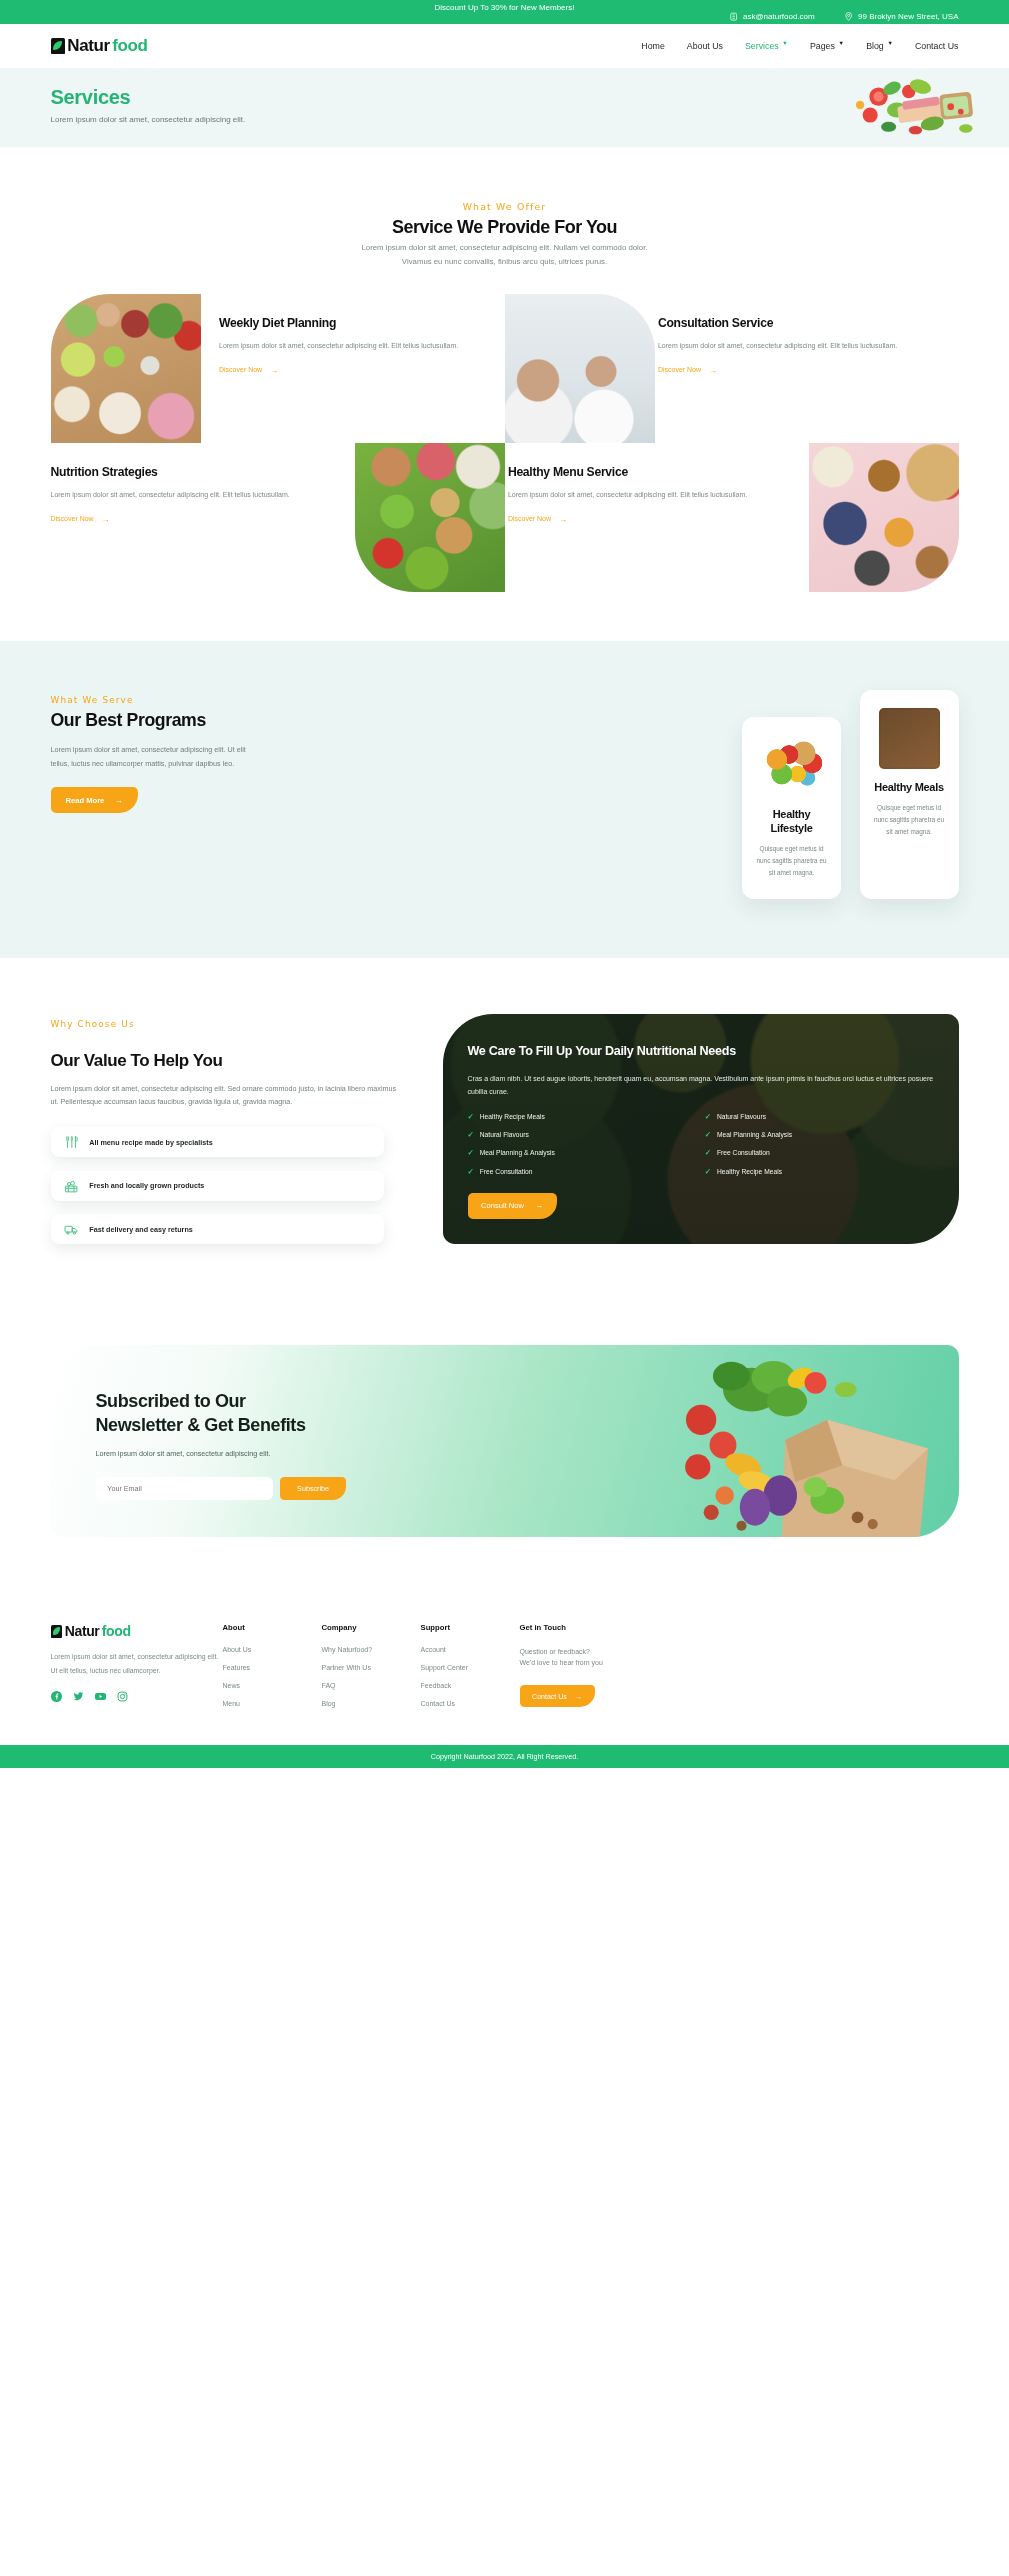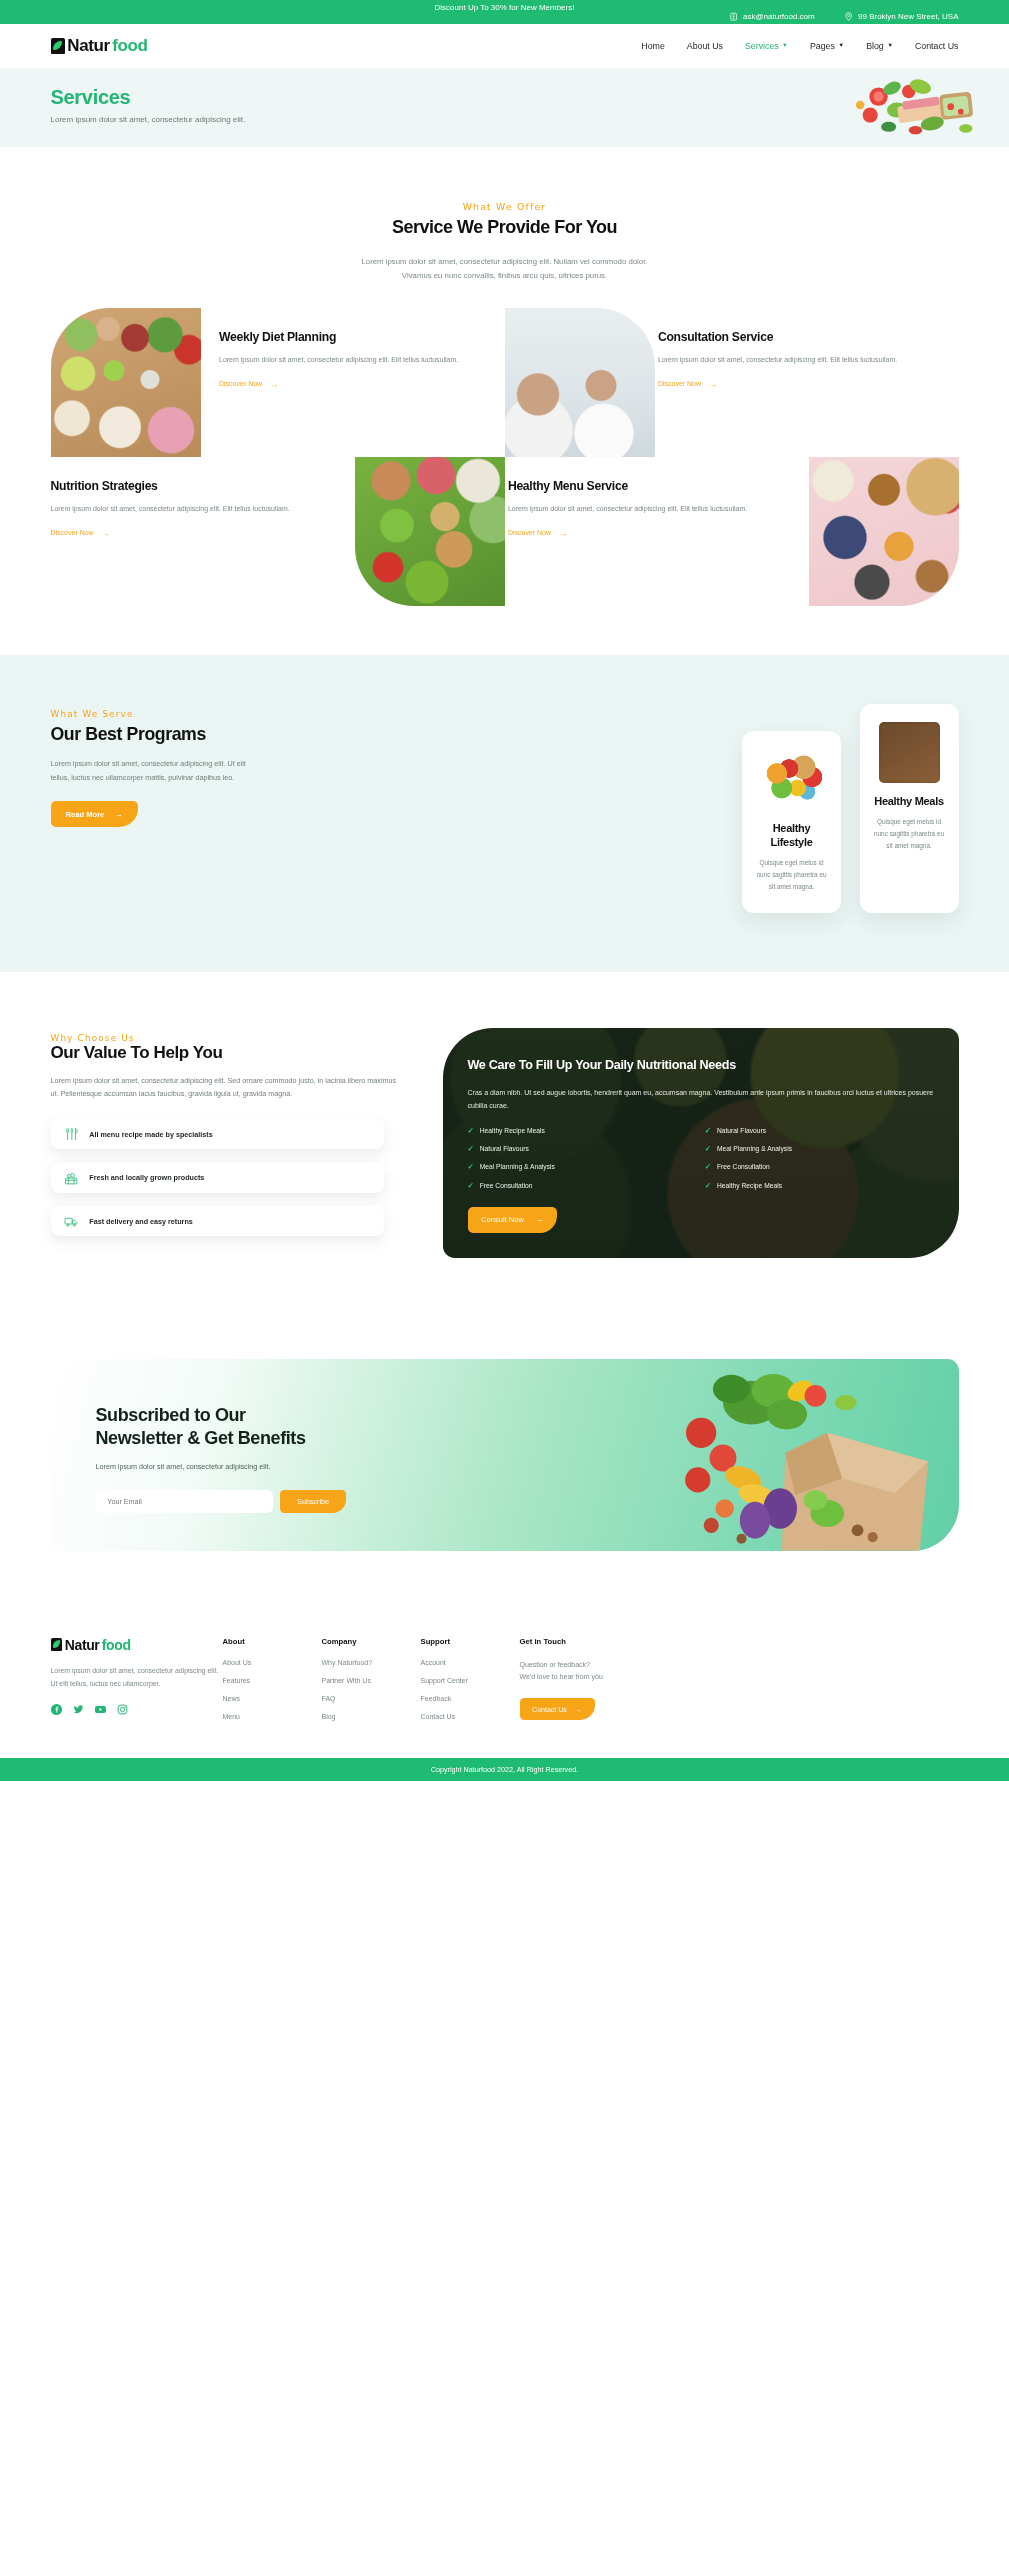--- a/index.html
+++ b/index.html
@@ -28,36 +28,36 @@
   .nav {
     height:44px; background:#fff; display:flex; align-items:center;
   }
   .nav .wrap { display:flex; align-items:center; width:908px; }
   .logo { display:flex; align-items:center; gap:2.5px; font-size:17px; font-weight:bold; letter-spacing:-0.4px; }
   .logo .mark { width:14.3px; height:16px; background:#111; border-radius:1.7px 1.7px 0.8px 0.8px; position:relative; overflow:hidden; display:inline-block; }
   .logo .mark::after { content:""; position:absolute; left:2.5px; top:3.4px; width:9.3px; height:9.3px; background:#2ecc71; border-radius:90% 10% 90% 10%; }
   .logo .t1 { color:#111; }
   .logo .t2 { color:#22b573; }
   .menu { margin-left:auto; display:flex; align-items:center; gap:22px; font-size:8.8px; color:#1d241f; }
-  .menu a { text-decoration:none; color:inherit; display:flex; align-items:center; gap:3.4px; }
+  .menu a { text-decoration:none; color:inherit; display:flex; align-items:flex-start; gap:3.4px; }
   .menu a.active { color:#22b573; }
   .caret { font-size:5.9px; line-height:1; }
 
   
   .hero { background:#eef6f6; height:79px; position:relative; overflow:hidden; }
   .hero .wrap { position:relative; height:100%; padding-top:18.5px; }
   .hero h1 { font-size:20px; color:#22b573; letter-spacing:-0.3px; }
   .hero p { font-size:8px; color:#6b7a73; margin-top:5.9px; }
   .hero-art { position:absolute; right:18.5px; top:-5px; width:193px; height:84px; }
 
   
   .sec-head { text-align:center; padding-top:54px; }
   .eyebrow { color:#f7a416; font-size:9.3px; letter-spacing:1.2px; font-family:"DejaVu Sans", sans-serif; }
   .sec-title { font-size:18px; font-weight:bold; letter-spacing:-0.5px; margin-top:5.9px; color:#111; }
-  .sec-sub { font-size:7.8px; color:#7b8a84; line-height:1.75; margin-top:17px; }
+  .sec-sub { font-size:7.8px; color:#7b8a84; line-height:1.75; margin-top:3px; }
 
   
   .svc-grid { margin-top:25px; display:grid; grid-template-columns:1fr 1fr; }
   .svc-card { display:flex; align-items:flex-start; width:100%; }
   .svc-img { width:150px; height:149px; flex:0 0 150px; background-size:cover; background-position:center; }
   .svc-body { flex:1; padding:22px 15px 0 18.5px; }
   .svc-body.left-pad { padding-left:3.4px; }
   .svc-h { font-size:12.2px; font-weight:bold; line-height:1.3; letter-spacing:-0.3px; color:#111; }
   .svc-p { font-size:7px; color:#7b8a84; line-height:1.85; margin-top:8.4px; }
   .disc { margin-top:11.8px; font-size:7px; color:#f7a416; display:flex; align-items:center; gap:7.6px; }
@@ -88,21 +88,21 @@
   }
   .pcard.mid { margin-top:27px; }
   .pcard-img { width:61px; height:61px; margin:0 auto 11.8px; background-size:contain; background-repeat:no-repeat; background-position:center; }
   .pcard h3 { font-size:11px; font-weight:bold; line-height:1.25; letter-spacing:-0.3px; color:#111; }
   .pcard p { font-size:6.4px; color:#7b8a84; line-height:1.85; margin-top:7.6px; }
 
   
   .value { padding:56px 0 47px; display:flex; gap:39px; align-items:flex-start; }
   .value-left { width:353px; flex:0 0 353px; padding-top:5px; }
   .value-left .eyebrow { font-size:8.8px; }
-  .value-h { font-size:17px; font-weight:bold; letter-spacing:-0.4px; margin-top:0; color:#111; }
+  .value-h { font-size:17px; font-weight:bold; letter-spacing:-0.4px; margin-top:22px; color:#111; }
   .value-p { font-size:7.2px; color:#72817b; line-height:1.9; margin-top:11px; }
   .feat-list { margin-top:18.5px; display:flex; flex-direction:column; gap:13.5px; }
   .feat {
     background:#fff; border-radius:8.4px; height:30px; display:flex; align-items:center;
     gap:11px; padding:0 13.5px; box-shadow:0 5px 13.5px rgba(40,70,60,.10);
     width:333px;
   }
   .feat-ico { width:14.3px; height:14.3px; flex:0 0 14.3px; }
   .feat-txt { font-size:7.2px; font-weight:bold; color:#1d241f; }
 

